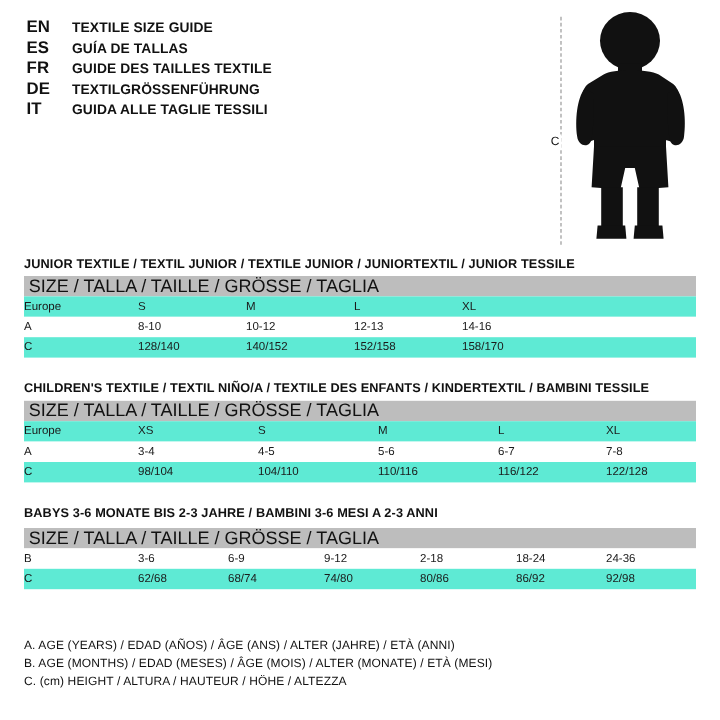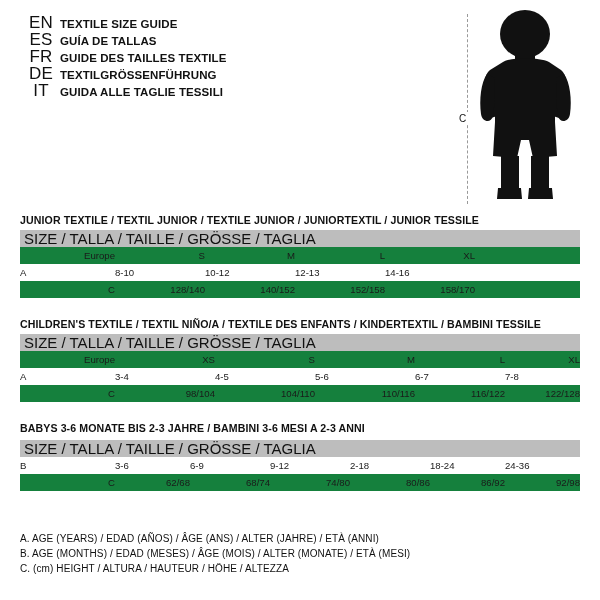--- a/index.html
+++ b/index.html
@@ -29,25 +29,24 @@
     width: 420px;
   }
   .lang-row {
     display: flex;
     align-items: baseline;
     height: 17px;
     line-height: 17px;
   }
   .lang-code {
     width: 38px;
-    font-size: 17px;
-    font-weight: normal;
+    font-size: 14px;
+    font-weight: bold;
     letter-spacing: 0.2px;
     color: #111;
-    text-align: center;
   }
   .lang-title {
     font-size: 11.5px;
     font-weight: bold;
     letter-spacing: 0.1px;
     color: #111;
     text-transform: uppercase;
   }
 
   
@@ -109,22 +108,21 @@
     height: 17px;
     vertical-align: middle;
   }
   tr.head-row td {
     background: #bdbdbd;
     font-size: 15px;
     color: #111;
     padding-left: 4px;
   }
   tr.band td {
-    background: #15803d;
-    text-align: right;
+    background: #5eead4;
   }
   tr.plain td {
     background: #ffffff;
   }
   td.c-first {
     padding-left: 4px;
   }
 
   
   .legend {

